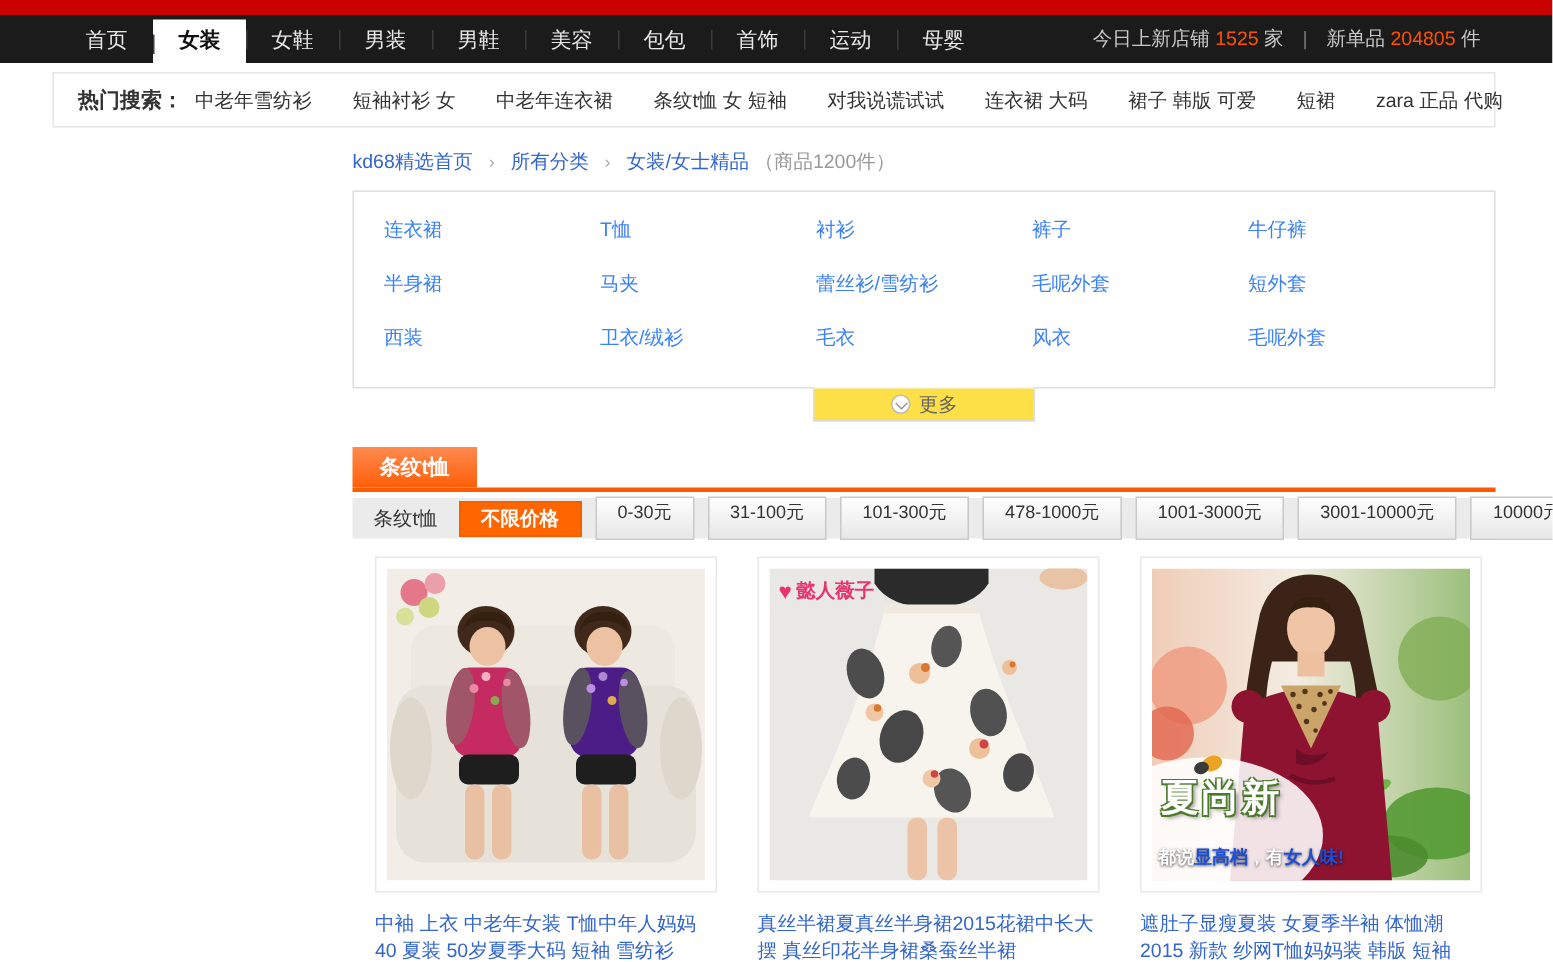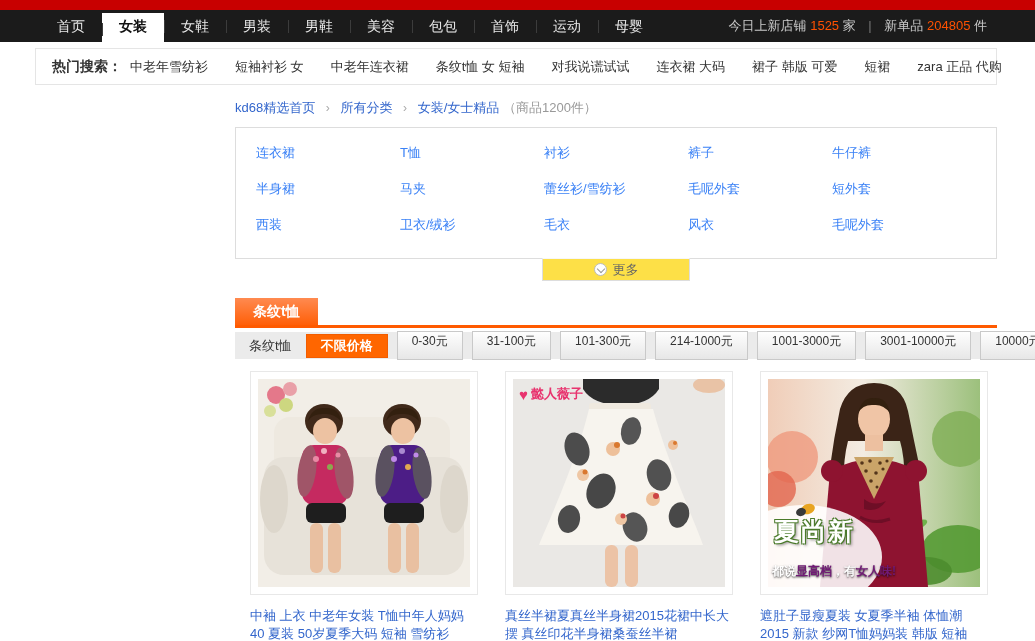--- a/index.html
+++ b/index.html
@@ -57,21 +57,21 @@
   .card-img { border:1px solid #e8e8e8; background:#fff; padding:7px; width:228px; height:224px; position:relative; cursor:pointer; }
   .card-img svg { display:block; }
   .card-title { margin-top:12px; font-size:13px; line-height:18px; color:#3366cc; cursor:pointer; width:226px; }
   .brand-badge { position:absolute; left:13px; top:13px; color:#e8336e; font-weight:bold; font-size:13px;
     display:flex; align-items:center; gap:3px; }
   .brand-heart { font-size:15px; line-height:1; }
   .ov-title { position:absolute; left:13px; bottom:46px; font-size:25px; font-weight:bold; color:#fff; letter-spacing:2px;
     text-shadow:1px 1px 0 #4a7a2a, -1px -1px 0 #4a7a2a, 1px -1px 0 #4a7a2a, -1px 1px 0 #4a7a2a, 2px 2px 3px rgba(0,0,0,.45); }
   .ov-sub { position:absolute; left:11px; bottom:14px; font-size:12px; font-weight:bold; color:#fff;
     text-shadow:0 1px 2px rgba(0,0,0,.7); white-space:nowrap; }
-  .ov-sub .hl { color:#701a75;text-align:center; }
+  .ov-sub .hl { color:#1d4ed8;text-align:center; }
 </style>
 </head>
 <body>
 
 <div class="top-strip"></div>
 
 <div class="nav">
   <div class="nav-item">首页</div>
   <div class="nav-item active">女装</div>
   <div class="nav-item">女鞋</div>
@@ -147,21 +147,21 @@
   <div class="hotsales">
     <span class="hs-tab">条纹t恤</span>
   </div>
 
   <div class="filters">
     <span class="f-label">条纹t恤</span>
     <span class="f-btn active">不限价格</span>
     <span class="f-btn">0-30元</span>
     <span class="f-btn">31-100元</span>
     <span class="f-btn">101-300元</span>
-    <span class="f-btn">214-1000元</span>
+    <span class="f-btn">478-1000元</span>
     <span class="f-btn">1001-3000元</span>
     <span class="f-btn">3001-10000元</span>
     <span class="f-btn">10000元以上</span>
   </div>
 
   <div class="products">
 
     <div class="card">
       <div class="card-img">
         <svg width="212" height="208" viewBox="0 0 212 208">

